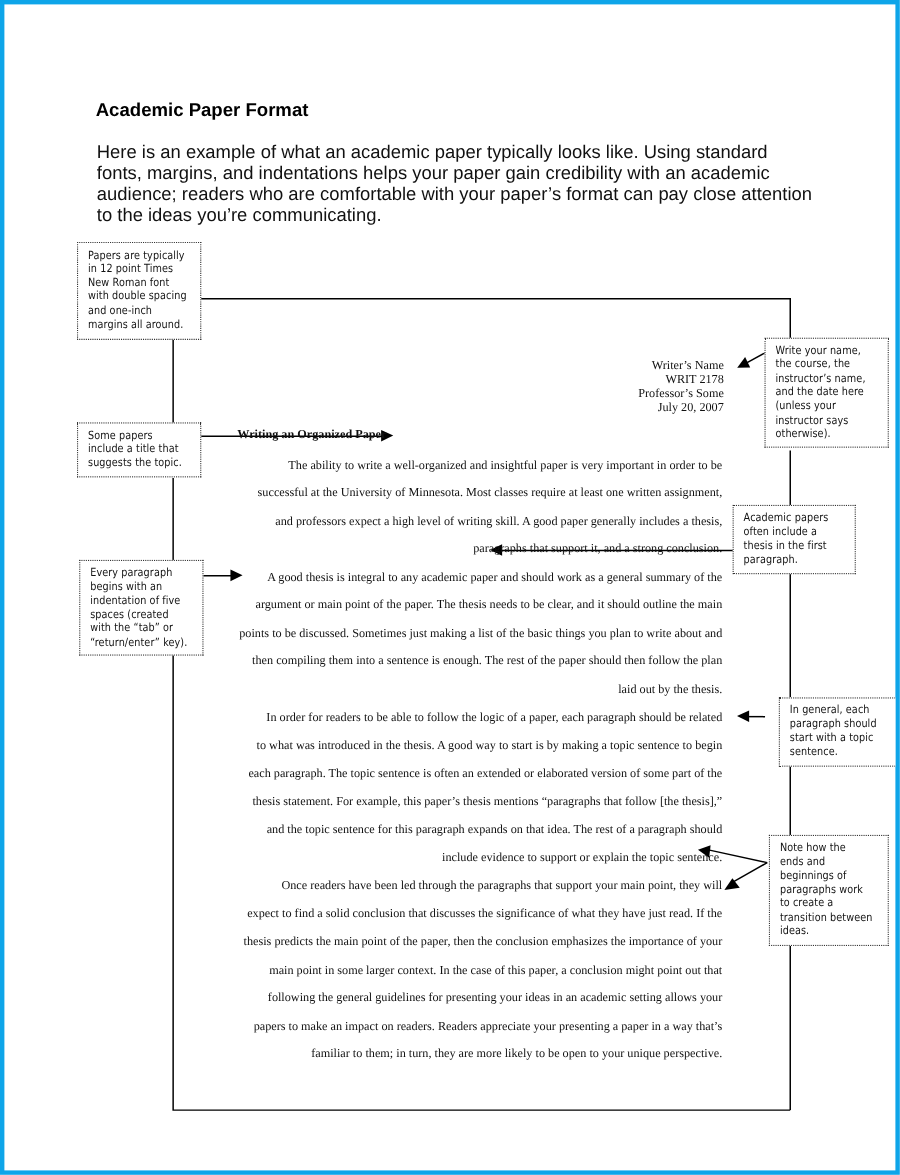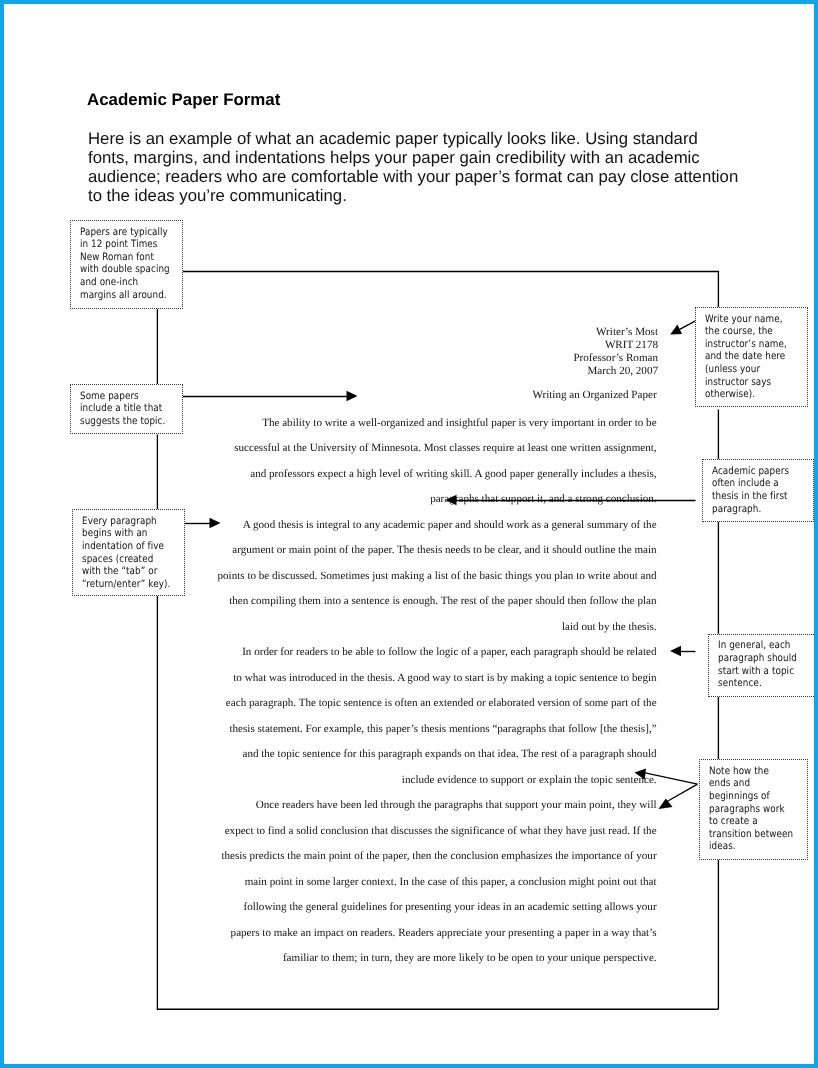--- a/index.html
+++ b/index.html
@@ -82,21 +82,21 @@
       </div>
       <div class="cbox" style="left: 691.4px; top: 287px; width: 112.4px; height: 100.4px; margin-top: 16px;">
         <div class="ln" style="top: 5.6px;">Write your name,</div>
         <div class="ln" style="top: 18.2px;">the course, the</div>
         <div class="ln" style="top: 30.8px;">instructor’s name,</div>
         <div class="ln" style="top: 43.4px;">and the date here</div>
         <div class="ln" style="top: 56px;">(unless your</div>
         <div class="ln" style="top: 68.6px;">instructor says</div>
         <div class="ln" style="top: 81.2px;">otherwise).</div>
       </div>
-      <div class="cbox" style="left: 698px; top: 455.2px; width: 112.4px; height: 62.4px;">
+      <div class="cbox" style="left: 662px; top: 455.2px; width: 112.4px; height: 62.4px;">
         <div class="ln" style="top: 5.6px;">Academic papers</div>
         <div class="ln" style="top: 18.2px;">often include a</div>
         <div class="ln" style="top: 30.8px;">thesis in the first</div>
         <div class="ln" style="top: 43.4px;">paragraph.</div>
       </div>
       <div class="cbox" style="left: 704px; top: 629.8px; width: 112.4px; height: 62.8px; text-align: center;">
         <div class="ln" style="top: 5.6px;">In general, each</div>
         <div class="ln" style="top: 18.2px;">paragraph should</div>
         <div class="ln" style="top: 30.8px;">start with a topic</div>
         <div class="ln" style="top: 43.4px;">sentence.</div>
@@ -106,27 +106,27 @@
         <div class="ln" style="top: 18.2px;">ends and</div>
         <div class="ln" style="top: 30.8px;">beginnings of</div>
         <div class="ln" style="top: 43.4px;">paragraphs work</div>
         <div class="ln" style="top: 56px;">to create a</div>
         <div class="ln" style="top: 68.6px;">transition between</div>
         <div class="ln" style="top: 81.2px;">ideas.</div>
       </div>
     </div>
 
   <div class="paper" style="left:400px;top:321.8px;width:254px;text-align:right;line-height:13.1px;">
-    <div>Writer’s Most</div>
+    <div>Writer’s Name</div>
     <div>WRIT 2178</div>
-    <div>Professor’s Roman</div>
-    <div>March 20, 2007</div>
+    <div>Professor’s Some</div>
+    <div>July 20, 2007</div>
   </div>
 
-  <div class="paper" style="left:211.6px;top:385.2px;width:441px;text-align:right;">Writing an Organized Paper</div>
+  <div class="paper" style="left:211.6px;top:385.2px;width:441px;text-align:left;font-weight:bold;">Writing an Organized Paper</div>
 
   <div class="paper pbody" style="left:211.6px;top:406.5px;width:441px;text-align:right;">
     <p>The ability to write a well-organized and insightful paper is very important in order to be successful at the University of Minnesota. Most classes require at least one written assignment, and professors expect a high level of writing skill. A good paper generally includes a thesis, paragraphs that support it, and a strong conclusion.</p>
     <p>A good thesis is integral to any academic paper and should work as a general summary of the argument or main point of the paper. The thesis needs to be clear, and it should outline the main points to be discussed. Sometimes just making a list of the basic things you plan to write about and then compiling them into a sentence is enough. The rest of the paper should then follow the plan laid out by the thesis.</p>
     <p>In order for readers to be able to follow the logic of a paper, each paragraph should be related to what was introduced in the thesis. A good way to start is by making a topic sentence to begin each paragraph. The topic sentence is often an extended or elaborated version of some part of the thesis statement. For example, this paper’s thesis mentions “paragraphs that follow [the thesis],” and the topic sentence for this paragraph expands on that idea. The rest of a paragraph should include evidence to support or explain the topic sentence.</p>
     <p>Once readers have been led through the paragraphs that support your main point, they will expect to find a solid conclusion that discusses the significance of what they have just read. If the thesis predicts the main point of the paper, then the conclusion emphasizes the importance of your main point in some larger context. In the case of this paper, a conclusion might point out that following the general guidelines for presenting your ideas in an academic setting allows your papers to make an impact on readers. Readers appreciate your presenting a paper in a way that’s familiar to them; in turn, they are more likely to be open to your unique perspective.</p>
   </div>
 </div>
 
 </body></html>

